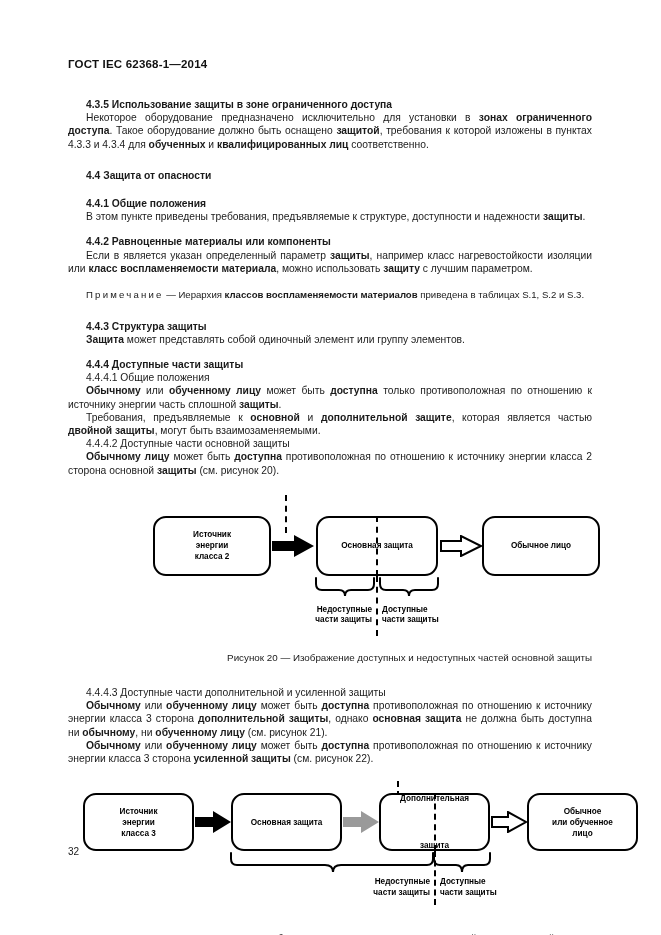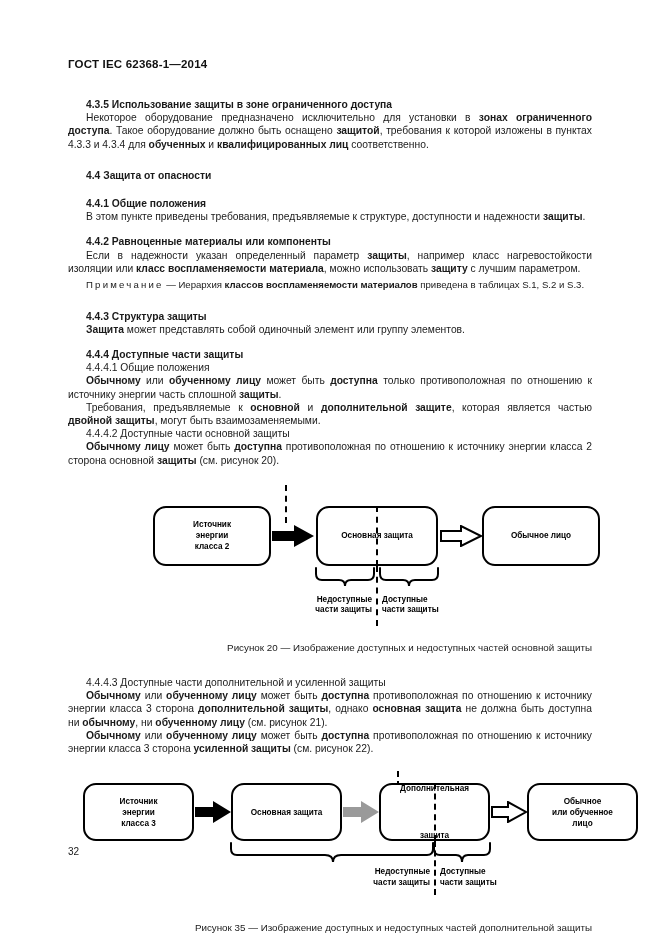--- a/index.html
+++ b/index.html
@@ -47,21 +47,21 @@
     margin-top: 12px;
   }
   p.h-plain {
     text-indent: 18px;
     text-align: left;
   }
   p.note {
     text-indent: 18px;
     font-size: 9.6px;
     line-height: 12.6px;
-    margin-top: 4px;
+    margin-top: 14px;
   }
   .sp { letter-spacing: 2.2px; }
   b { font-weight: bold; }
   .gap6 { height: 6px; }
   .gap3 { height: 3px; }
 
   
   .figure { position: relative; }
   .fig-caption {
     text-align: right;
@@ -119,21 +119,21 @@
     <p class="ind"><span>Некоторое оборудование предназначено исключительно для установки в </span><b>зонах ограниченного доступа</b><span>. Такое оборудование должно быть оснащено </span><b>защитой</b><span>, требования к которой изложены в пунктах 4.3.3 и 4.3.4 для </span><b>обученных</b><span> и </span><b>квалифицированных лиц</b><span> соответственно.</span></p>
 
     <div class="gap6"></div>
     <p class="h-bold">4.4 Защита от опасности</p>
 
     <div class="gap3"></div>
     <p class="h-bold">4.4.1 Общие положения</p>
     <p class="ind"><span>В этом пункте приведены требования, предъявляемые к структуре, доступности и надежности </span><b>защиты</b><span>.</span></p>
 
     <p class="h-bold">4.4.2 Равноценные материалы или компоненты</p>
-    <p class="ind"><span>Если в надежности указан определенный параметр </span><b>защиты</b><span>, например класс нагревостойкости изоляции или </span><b>класс воспламеняемости материала</b><span>, можно использовать </span><b>защиту</b><span> с лучшим параметром.</span></p>
+    <p class="ind"><span>Если в является указан определенный параметр </span><b>защиты</b><span>, например класс нагревостойкости изоляции или </span><b>класс воспламеняемости материала</b><span>, можно использовать </span><b>защиту</b><span> с лучшим параметром.</span></p>
 
     <p class="note"><span class="sp">Примечание</span><span> — Иерархия </span><b>классов воспламеняемости материалов</b><span> приведена в таблицах S.1, S.2 и S.3.</span></p>
 
     <div class="gap6"></div>
     <p class="h-bold">4.4.3 Структура защиты</p>
     <p class="h-plain"><b>Защита</b><span> может представлять собой одиночный элемент или группу элементов.</span></p>
 
     <p class="h-bold">4.4.4 Доступные части защиты</p>
     <p class="h-plain">4.4.4.1 Общие положения</p>
     <p class="ind"><b>Обычному</b><span> или </span><b>обученному лицу</b><span> может быть </span><b>доступна</b><span> только противоположная по отношению к источнику энергии часть сплошной </span><b>защиты</b><span>.</span></p>

